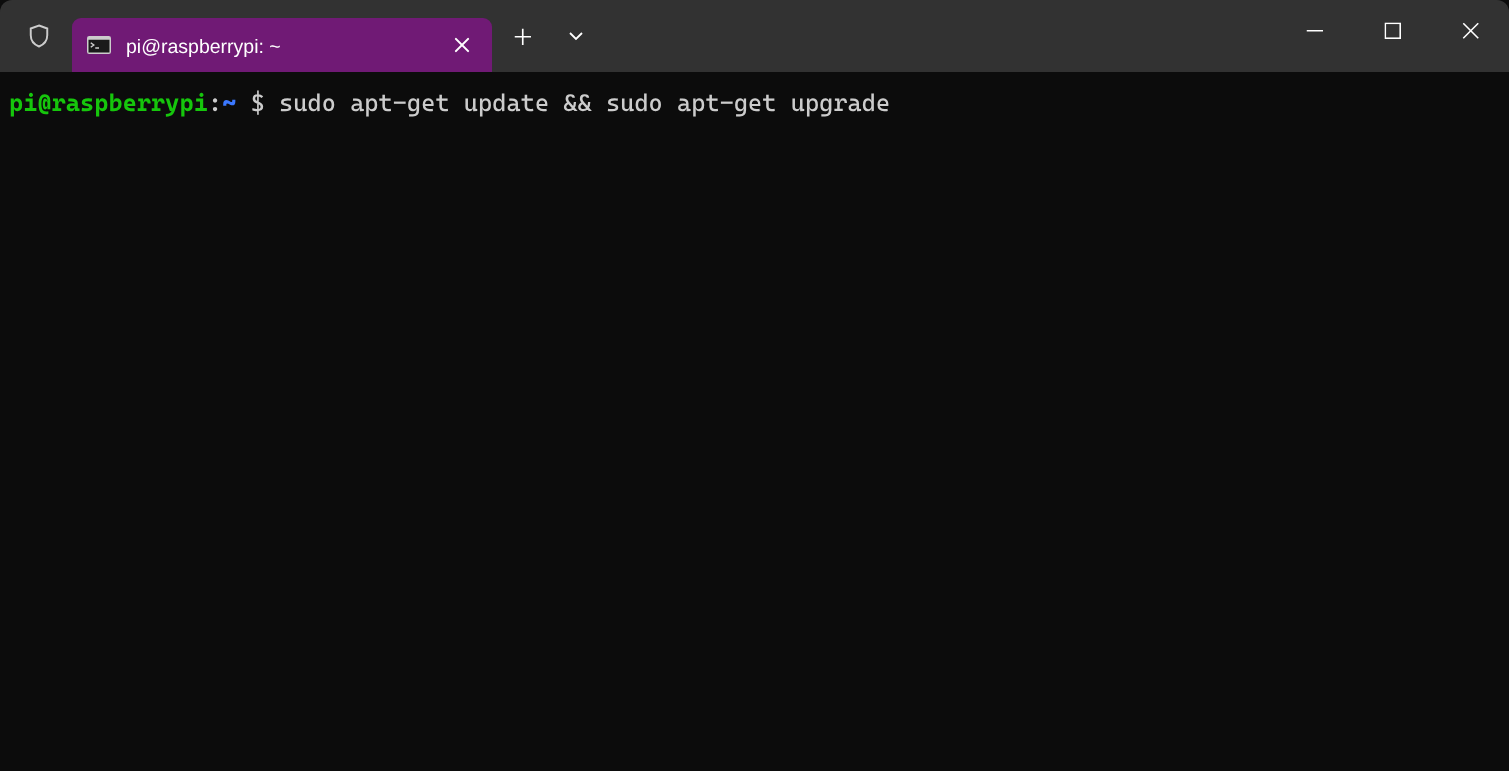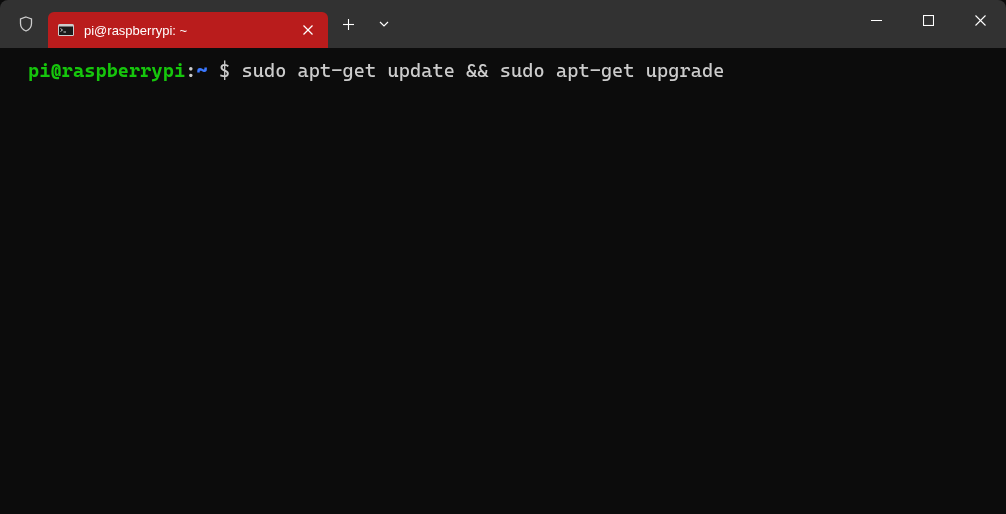--- a/index.html
+++ b/index.html
@@ -29,21 +29,21 @@
       height: 20px;
       margin-left: 8px;
       margin-bottom: 14px;
       display: flex;
       align-items: center;
       justify-content: center;
       color: #cccccc;
     }
     .tab {
       height: 36px;
-      background: #b91c1c;
+      background: #701a75;
       border-radius: 6px 6px 0 0;
       display: flex;
       align-items: center;
       padding: 0 10px;
       margin-left: 12px;
       min-width: 280px;
       position: relative;
     }
     .tab-icon {
       width: 16px;
@@ -97,22 +97,22 @@
     .win-btn {
       width: 52px;
       height: 40px;
       display: flex;
       align-items: center;
       justify-content: center;
       color: #ffffff;
       cursor: pointer;
     }
     .terminal-body {
-      padding: 10px 28px;
-      font-size: 19px;
+      padding: 10px 6px;
+      font-size: 16px;
       line-height: 1.35;
       letter-spacing: 0.1px;
     }
     .prompt-line {
       white-space: pre;
       font-family: 'Cascadia Mono', 'Consolas', monospace;
     }
     .prompt-user {
       color: #16c60c;
       font-weight: bold;

